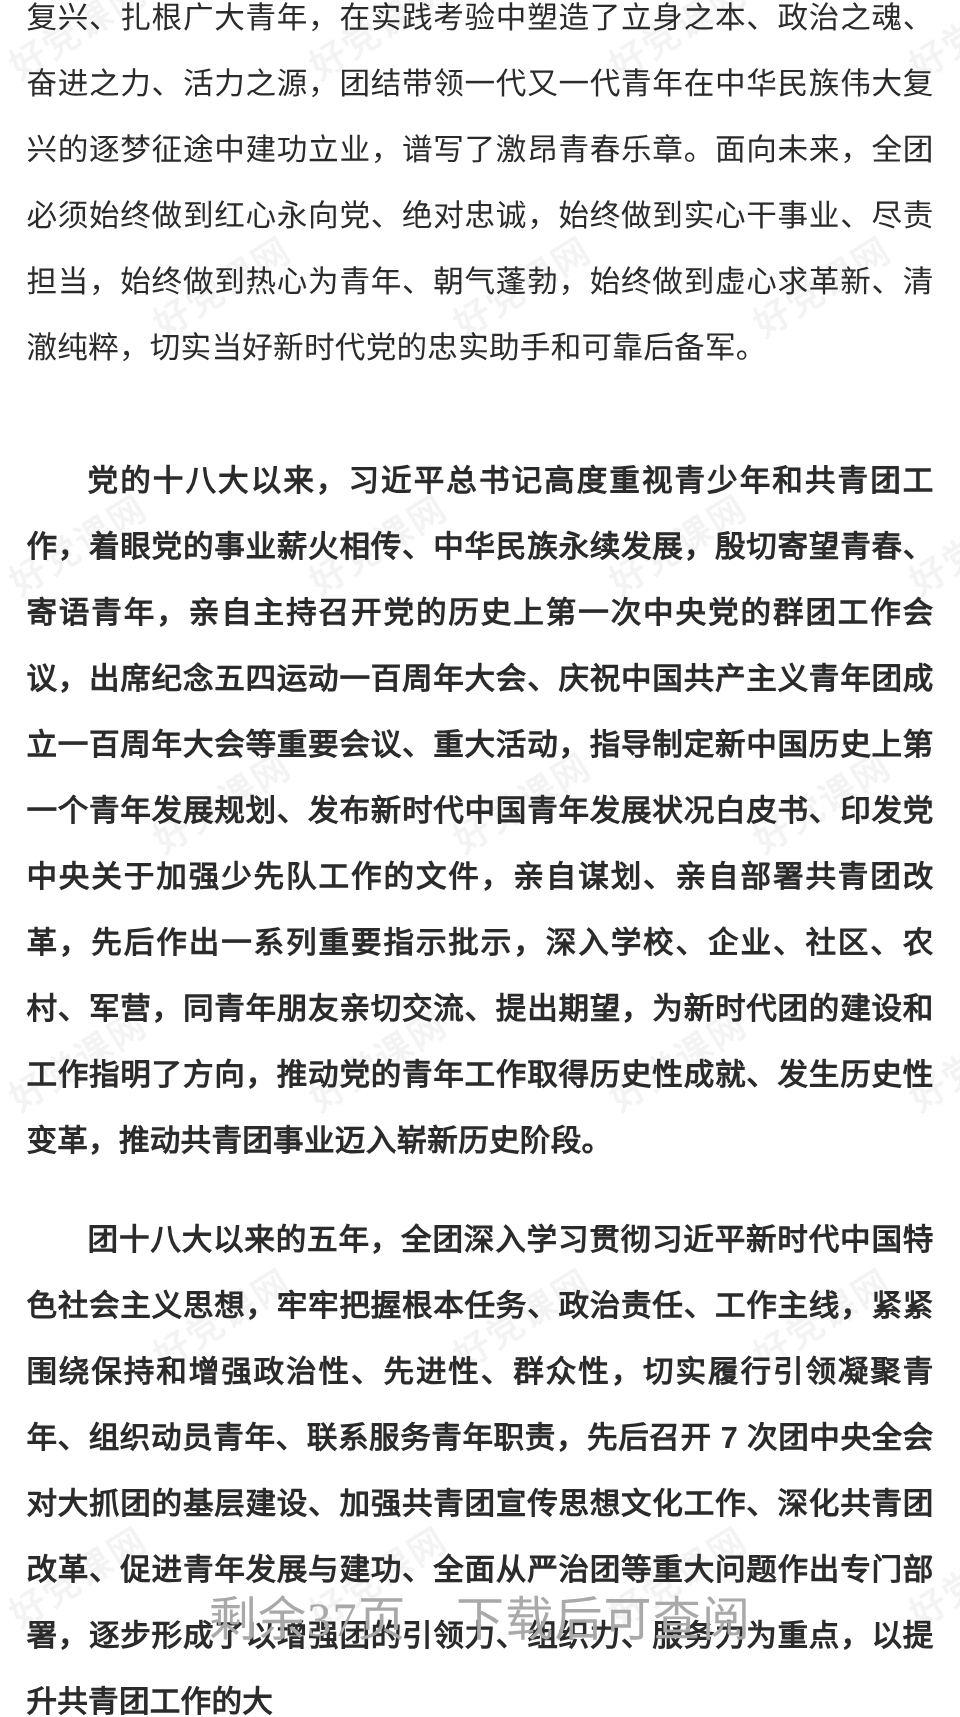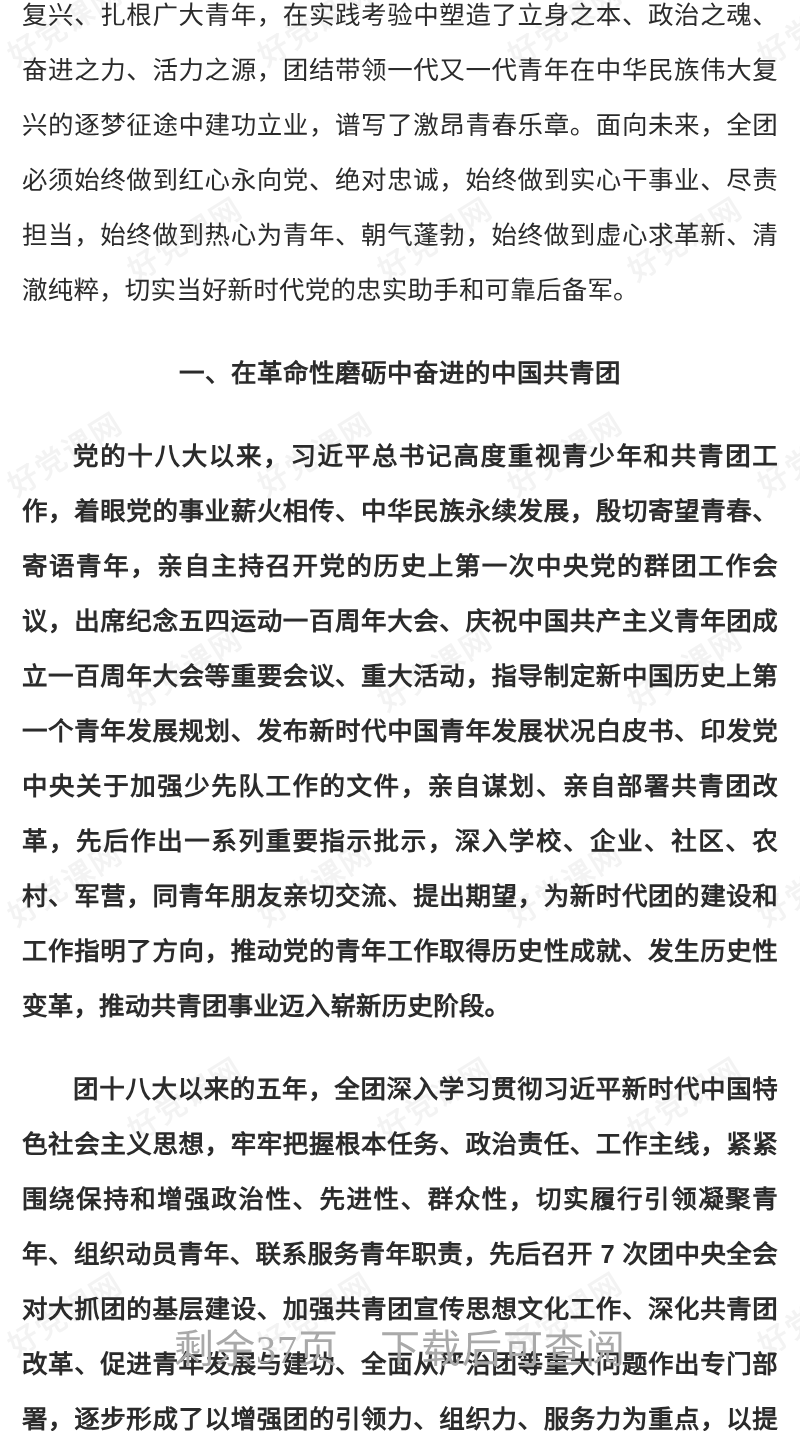--- a/index.html
+++ b/index.html
@@ -135,21 +135,20 @@
       <div class="watermark-cell" style="left: 500px; top: 1290px; color: rgb(0, 0, 0); opacity: 0.045; transform: rotate(-32deg);">好党课网</div>
       <div class="watermark-cell" style="left: 750px; top: 1290px; color: rgb(0, 0, 0); opacity: 0.045; transform: rotate(-32deg);">好党课网</div>
     </div>
 
   <div class="content">
 
     <p class="body-block first-block">复兴、扎根广大青年，在实践考验中塑造了立身之本、政治之魂、奋进之力、活力之源，团结带领一代又一代青年在中华民族伟大复兴的逐梦征途中建功立业，谱写了激昂青春乐章。面向未来，全团必须始终做到红心永向党、绝对忠诚，始终做到实心干事业、尽责担当，始终做到热心为青年、朝气蓬勃，始终做到虚心求革新、清澈纯粹，切实当好新时代党的忠实助手和可靠后备军。</p>
 
     <div class="gap-before-heading"></div>
 
-    <h2 class="section-heading">一、在革命性磨砺中奋进的中国共青团</h2>
 
     <div class="gap-after-heading"></div>
 
     <p class="body-block indent">党的十八大以来，习近平总书记高度重视青少年和共青团工作，着眼党的事业薪火相传、中华民族永续发展，殷切寄望青春、寄语青年，亲自主持召开党的历史上第一次中央党的群团工作会议，出席纪念五四运动一百周年大会、庆祝中国共产主义青年团成立一百周年大会等重要会议、重大活动，指导制定新中国历史上第一个青年发展规划、发布新时代中国青年发展状况白皮书、印发党中央关于加强少先队工作的文件，亲自谋划、亲自部署共青团改革，先后作出一系列重要指示批示，深入学校、企业、社区、农村、军营，同青年朋友亲切交流、提出期望，为新时代团的建设和工作指明了方向，推动党的青年工作取得历史性成就、发生历史性变革，推动共青团事业迈入崭新历史阶段。</p>
 
     <div class="gap-between-paras"></div>
 
     <p class="body-block indent">团十八大以来的五年，全团深入学习贯彻习近平新时代中国特色社会主义思想，牢牢把握根本任务、政治责任、工作主线，紧紧围绕保持和增强政治性、先进性、群众性，切实履行引领凝聚青年、组织动员青年、联系服务青年职责，先后召开 7 次团中央全会对大抓团的基层建设、加强共青团宣传思想文化工作、深化共青团改革、促进青年发展与建功、全面从严治团等重大问题作出专门部署，逐步形成了以增强团的引领力、组织力、服务力为重点，以提升共青团工作的大</p>
 
   </div>

